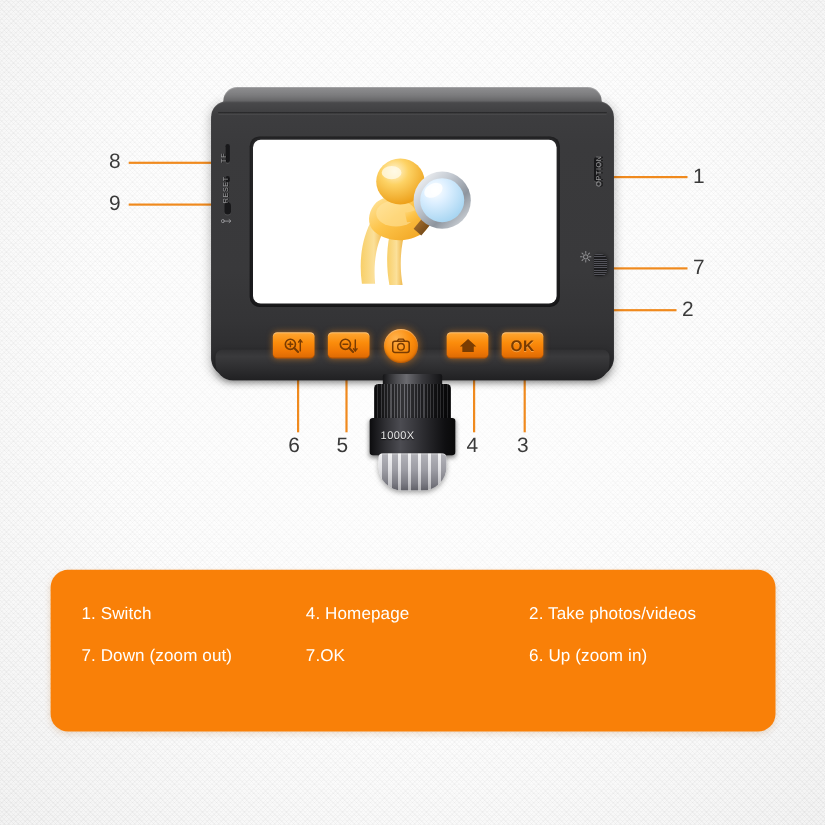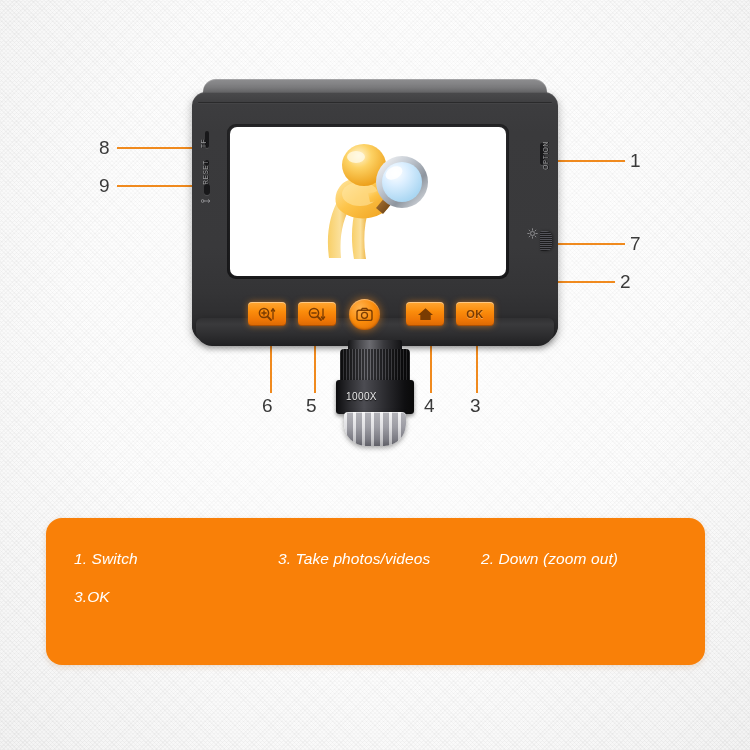--- a/index.html
+++ b/index.html
@@ -211,21 +211,21 @@
       0 0 8px rgba(255,140,20,0.6),
       0 1px 1px rgba(255,255,255,0.35) inset,
       0 -1px 2px rgba(120,50,0,0.5) inset;
     display: flex;
     align-items: center;
     justify-content: center;
   }
   .btn-key svg, #btn-capture svg { display: block; }
 
   .btn-text {
-    font-size: 11px;
+    font-size: 14px;
     font-weight: bold;
     color: #7a3c02;
     letter-spacing: 0.5px;
     text-shadow: 0 1px 0 rgba(255,210,150,0.45);
   }
 
   
   #lens-assembly {
     position: absolute;
     left: 322px; top: 340px;
@@ -299,21 +299,20 @@
 
   
   #legend-panel {
     position: absolute;
     left: 46px; top: 518px;
     width: 659px; height: 147px;
     background: #f98008;
     border-radius: 16px;
     z-index: 20;
     box-shadow: 0 2px 6px rgba(180,90,0,0.18);
-    font-style: italic;
   }
   #legend-grid {
     position: absolute;
     left: 28px; top: 22px;
     width: 620px;
     display: grid;
     grid-template-columns: 204px 203px 213px;
     grid-auto-rows: 38px;
     align-items: center;
   }
@@ -500,19 +499,21 @@
   <div class="lead-v" style="left:430px; top:345px; height:48px;"></div>
   <span class="callout-num" style="left:424px; top:396px;">4</span>
 
   <div class="lead-v" style="left:476px; top:345px; height:48px;"></div>
   <span class="callout-num" style="left:470px; top:396px;">3</span>
 </div>
 
 <div id="legend-panel">
   <div id="legend-grid">
     <span class="legend-item">1. Switch</span>
-
-    <span class="legend-item">3. Take photos/videos</span>
-    <span class="legend-item">2. Down (zoom out)</span>
-
-    <span class="legend-item">3.OK</span>
+    <span class="legend-item">4. Homepage</span>
+
+    <span class="legend-item">2. Take photos/videos</span>
+    <span class="legend-item">7. Down (zoom out)</span>
+
+    <span class="legend-item">7.OK</span>
+    <span class="legend-item">6. Up (zoom in)</span>
   </div>
 </div>
 
 </body></html>

